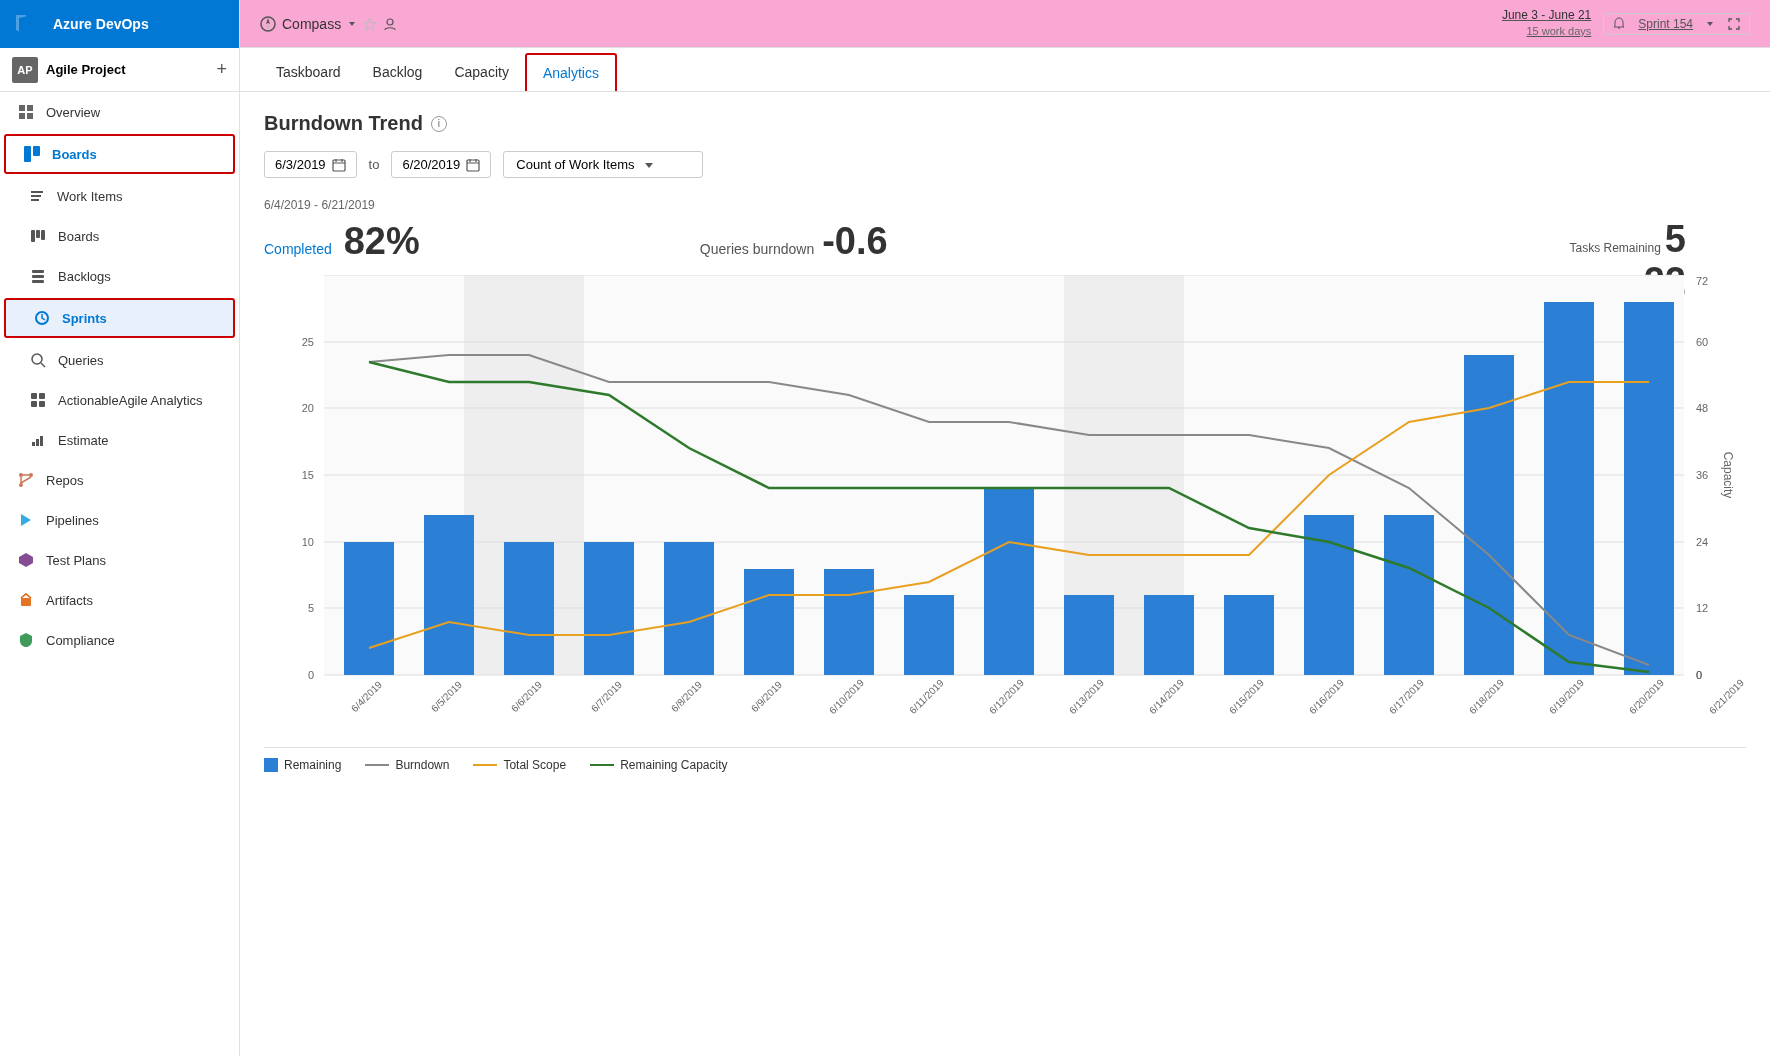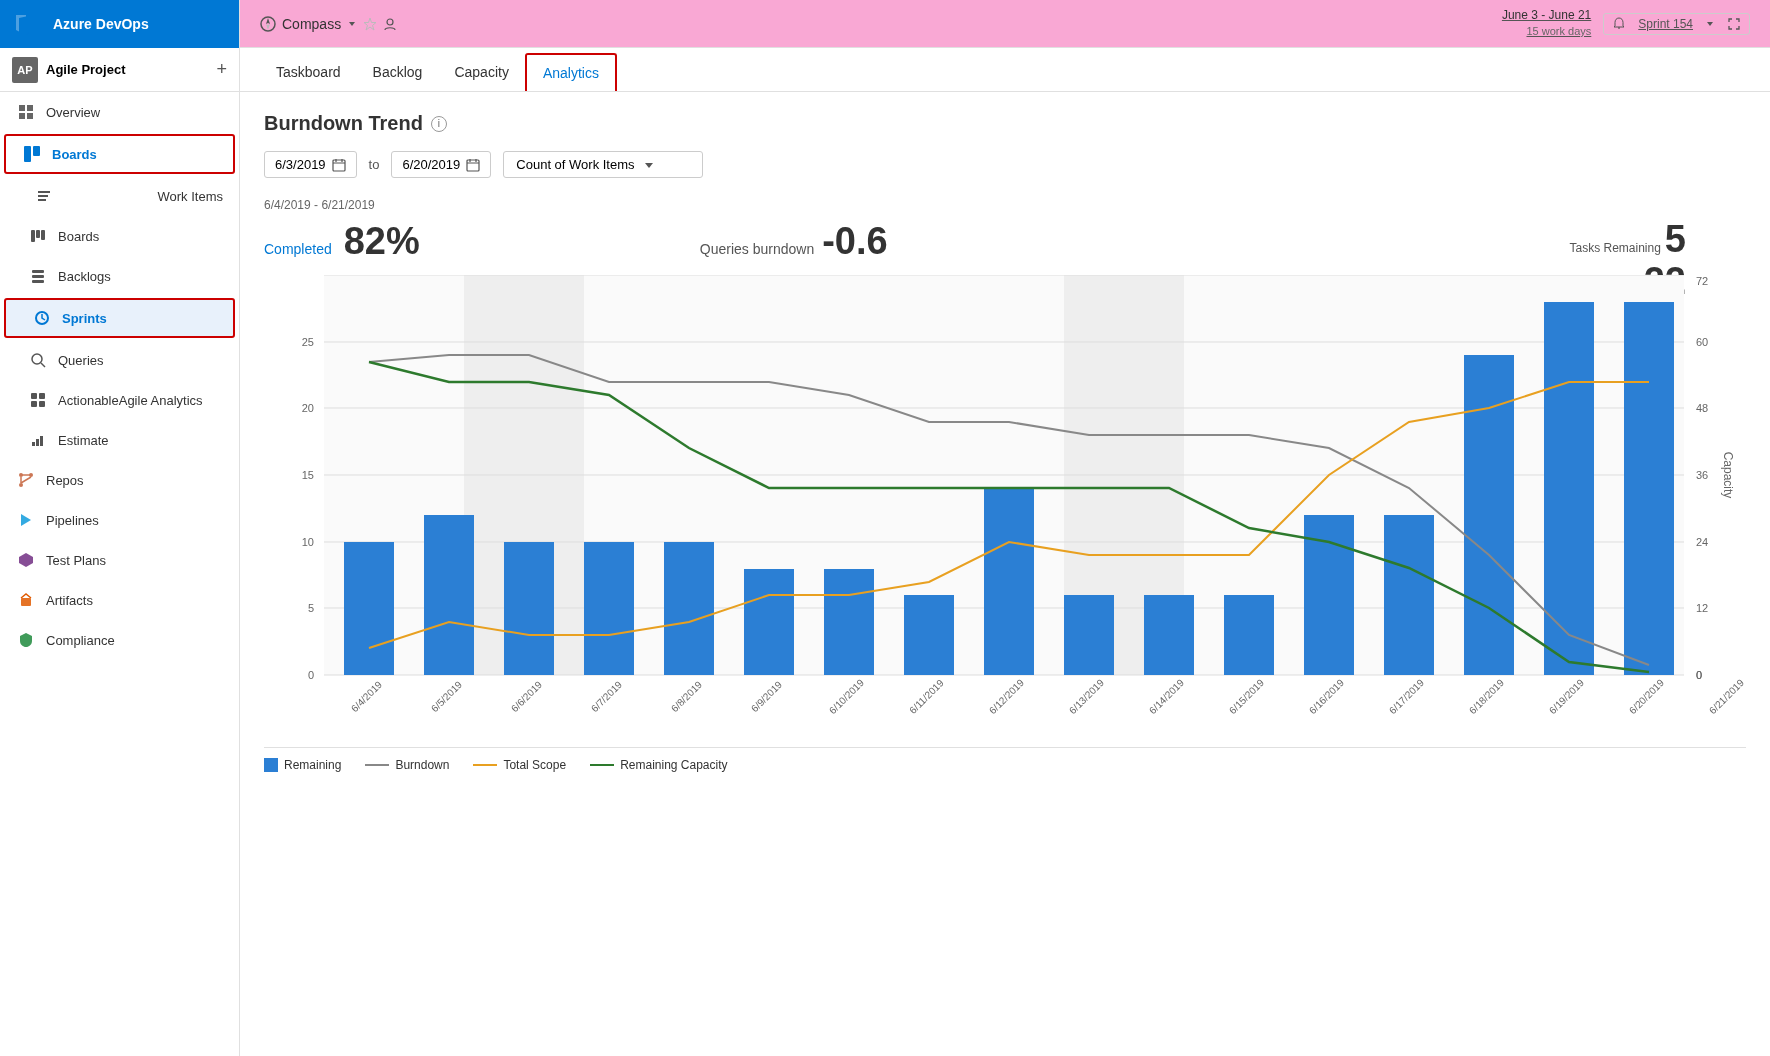--- a/index.html
+++ b/index.html
@@ -93,21 +93,21 @@
   <div class="nav-item" style="border:2px solid #cc0000;border-radius:3px;margin:2px 4px;">
     <span class="nav-icon">
       <svg width="18" height="18" viewBox="0 0 18 18">
           <rect x="1" y="1" width="7" height="16" rx="1" fill="#0078d4"></rect>
           <rect x="10" y="1" width="7" height="10" rx="1" fill="#0078d4"></rect>
         </svg>
     </span>
     <span style="font-weight:600;color:#0078d4;">Boards</span>
   </div>
 
-  <div class="nav-item" style="padding-left:34px;justify-content:space-between;">
+  <div class="nav-item" style="padding-left:27px;">
     <span class="nav-icon">
       <svg width="16" height="16" viewBox="0 0 16 16">
           <rect x="2" y="3" width="12" height="2" fill="#555"></rect>
           <rect x="2" y="7" width="10" height="2" fill="#555"></rect>
           <rect x="2" y="11" width="8" height="2" fill="#555"></rect>
         </svg>
     </span>
     <span>Work Items</span>
   </div>
 

